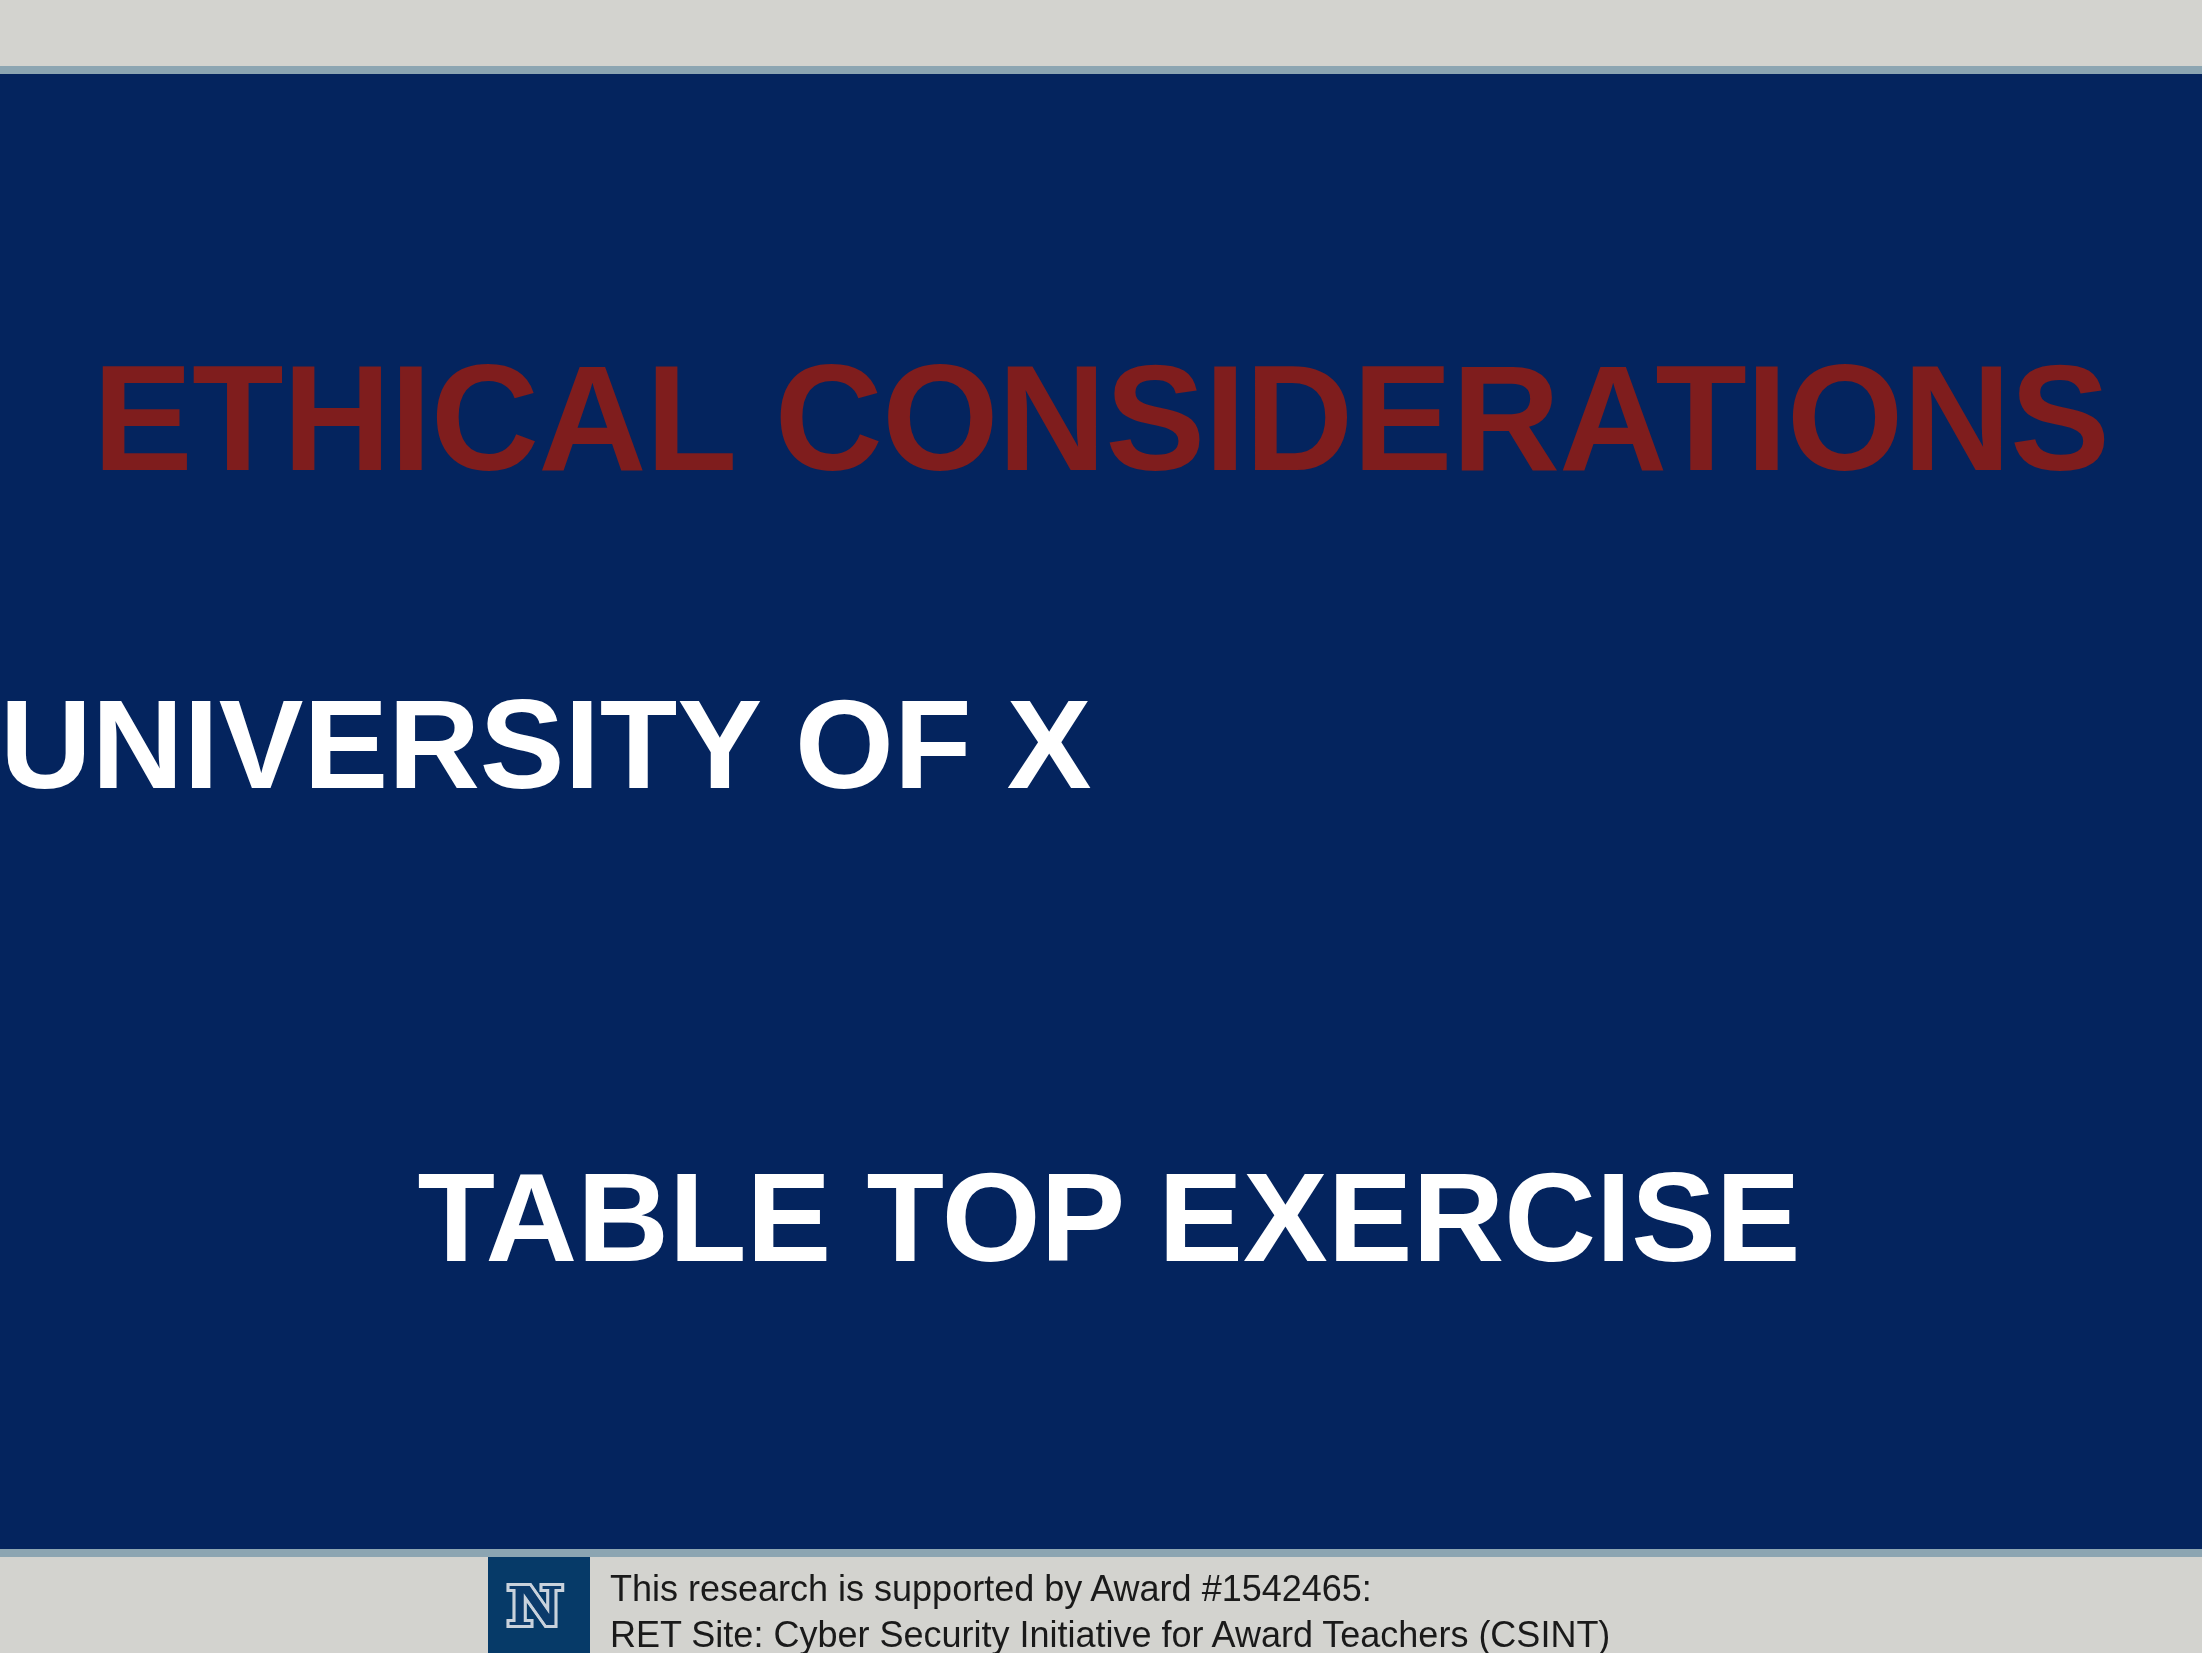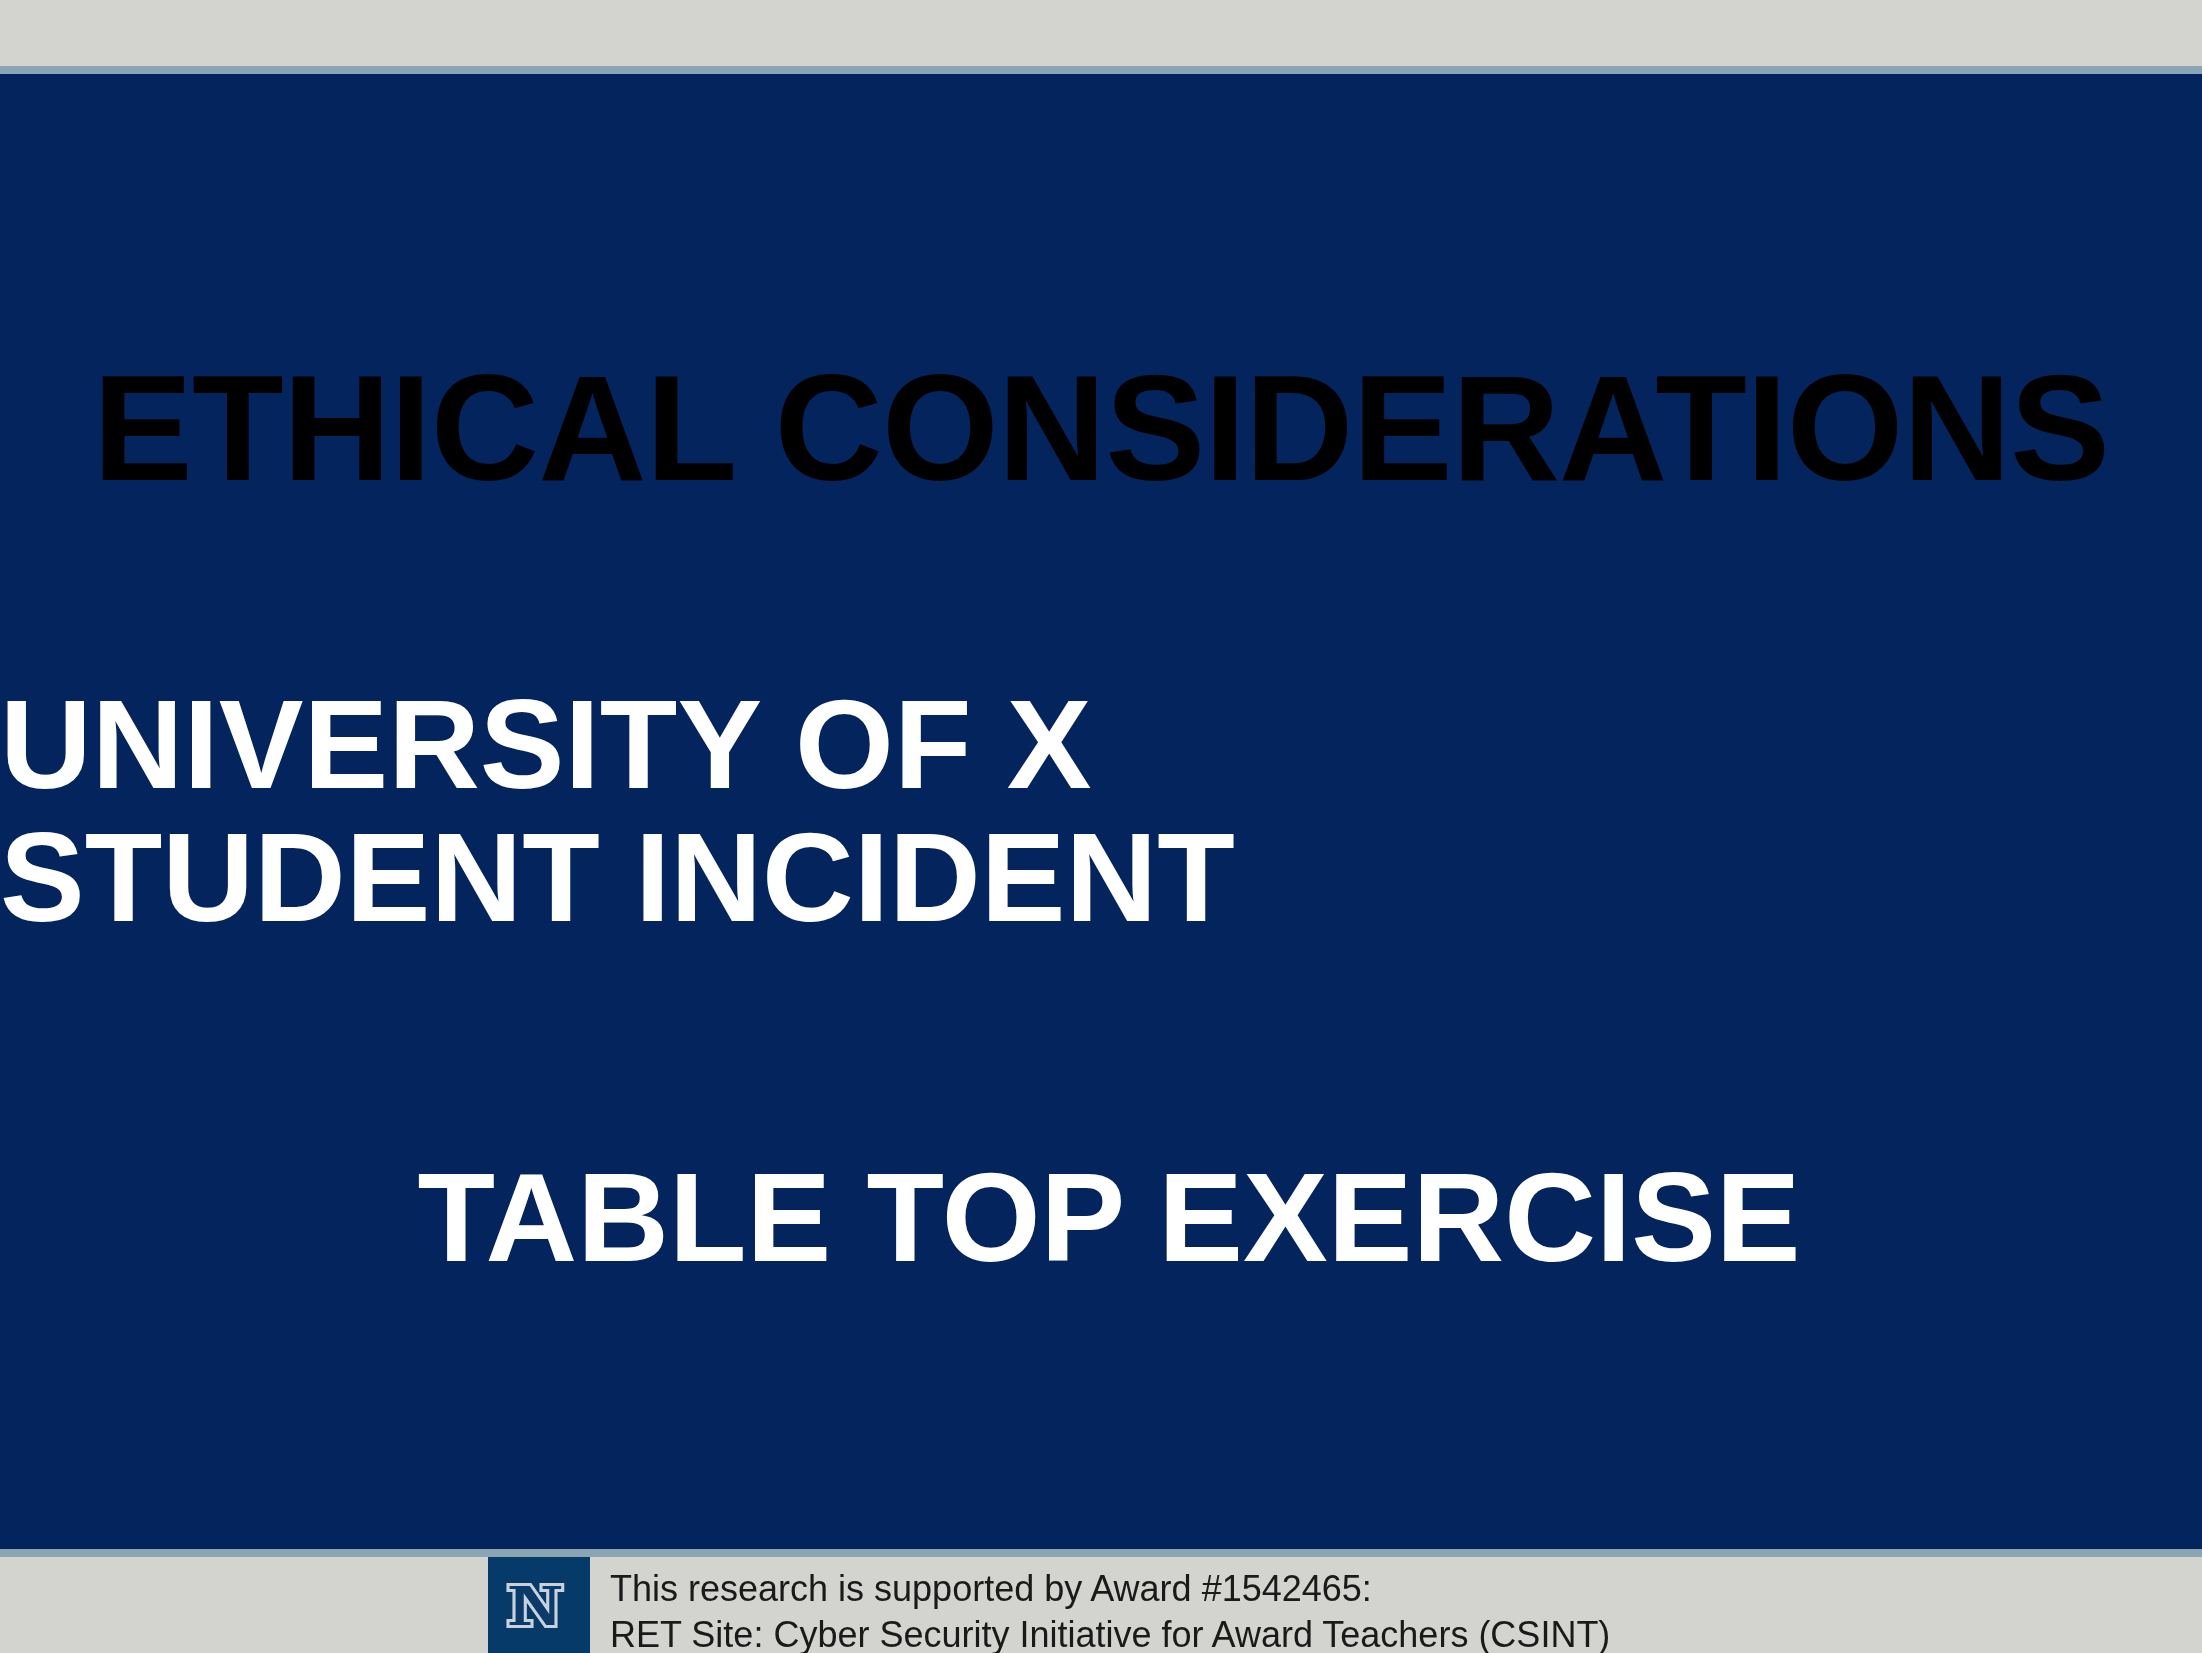--- a/index.html
+++ b/index.html
@@ -60,22 +60,22 @@
   .title-block {
     position: absolute;
     left: 0;
     top: 338px;
     width: 2202px;
     text-align: center;
   }
 
   .slide-title {
     display: block;
-    margin: 14px;
-    color: #000000;
+    margin: 4px;
+    color: #7f1d1d;
     font-family: "Liberation Sans", sans-serif;
     font-weight: bold;
     font-size: 150px;
     line-height: 1.02;
     letter-spacing: -0.9px;
     white-space: nowrap;
   }
 
   .subtitle-block {
     position: absolute;
@@ -181,21 +181,20 @@
   <div class="top-rule"></div>
 
   <div class="slide-body"></div>
 
   <div class="title-block">
     <span class="slide-title">ETHICAL CONSIDERATIONS</span>
   </div>
 
   <div class="subtitle-block">
     <span class="subtitle-line">UNIVERSITY OF X</span>
-    <span class="subtitle-line">STUDENT INCIDENT</span>
   </div>
 
   <div class="exercise-block">
     <span class="exercise-line">TABLE TOP EXERCISE</span>
   </div>
 
   <div class="bottom-rule"></div>
 
   <div class="footer">
     <div class="footer-inner">

